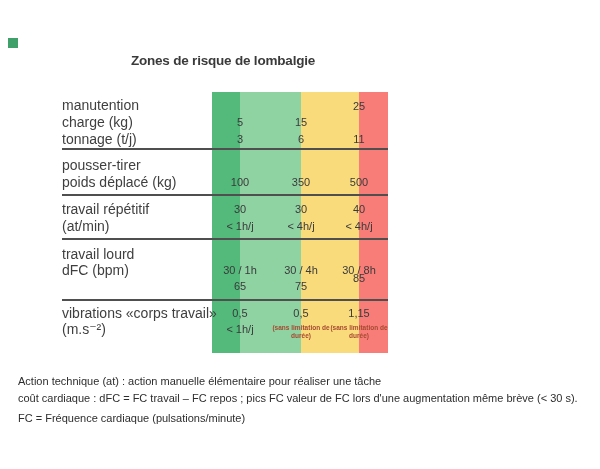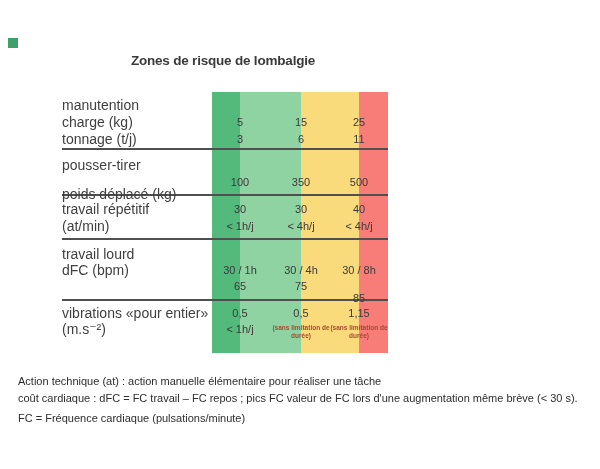--- a/index.html
+++ b/index.html
@@ -38,50 +38,50 @@
   <div class="sep" style="top:148px"></div>
   <div class="sep" style="top:194px"></div>
   <div class="sep" style="top:238px"></div>
   <div class="sep" style="top:299px"></div>
 
   <div class="lbl" style="top:99px">manutention</div>
   <div class="lbl" style="top:116px">charge (kg)</div>
   <div class="lbl" style="top:133px">tonnage (t/j)</div>
   <div class="val c1" style="top:116px">5</div>
   <div class="val c2" style="top:116px">15</div>
-  <div class="val c3" style="top:116px">25</div>
+  <div class="val c3" style="top:100px">25</div>
   <div class="val c1" style="top:133px">3</div>
   <div class="val c2" style="top:133px">6</div>
   <div class="val c3" style="top:133px">11</div>
 
   <div class="lbl" style="top:159px">pousser-tirer</div>
-  <div class="lbl" style="top:188px">poids déplacé (kg)</div>
+  <div class="lbl" style="top:176px">poids déplacé (kg)</div>
   <div class="val c1" style="top:176px">100</div>
   <div class="val c2" style="top:176px">350</div>
   <div class="val c3" style="top:176px">500</div>
 
   <div class="lbl" style="top:203px">travail répétitif</div>
   <div class="lbl" style="top:220px">(at/min)</div>
   <div class="val c1" style="top:203px">30</div>
   <div class="val c2" style="top:203px">30</div>
   <div class="val c3" style="top:203px">40</div>
   <div class="val c1" style="top:220px">&lt; 1h/j</div>
   <div class="val c2" style="top:220px">&lt; 4h/j</div>
   <div class="val c3" style="top:220px">&lt; 4h/j</div>
 
   <div class="lbl" style="top:248px">travail lourd</div>
   <div class="lbl" style="top:264px">dFC (bpm)</div>
   <div class="val c1" style="top:264px">30 / 1h</div>
   <div class="val c2" style="top:264px">30 / 4h</div>
   <div class="val c3" style="top:264px">30 / 8h</div>
   <div class="val c1" style="top:280px">65</div>
   <div class="val c2" style="top:280px">75</div>
-  <div class="val c3" style="top:292px">85</div>
+  <div class="val c3" style="top:272px">85</div>
 
-  <div class="lbl" style="top:307px">vibrations «pour entier»</div>
+  <div class="lbl" style="top:307px">vibrations «corps travail»</div>
   <div class="lbl" style="top:323px">(m.s⁻²)</div>
   <div class="val c1" style="top:307px">0,5</div>
   <div class="val c2" style="top:307px">0,5</div>
   <div class="val c3" style="top:307px">1,15</div>
   <div class="val c1" style="top:323px">&lt; 1h/j</div>
   <div class="note n2" style="top: 324px; color: rgb(165, 74, 48);">(sans limitation de durée)</div>
   <div class="note n3" style="top: 324px; color: rgb(165, 74, 48);">(sans limitation de durée)</div>
 
   <div class="fn" style="top:375px">Action technique (at) : action manuelle élémentaire pour réaliser une tâche</div>
   <div class="fn" style="top:392px">coût cardiaque : dFC = FC travail – FC repos ; pics FC valeur de FC lors d'une augmentation même brève (&lt; 30 s).</div>

